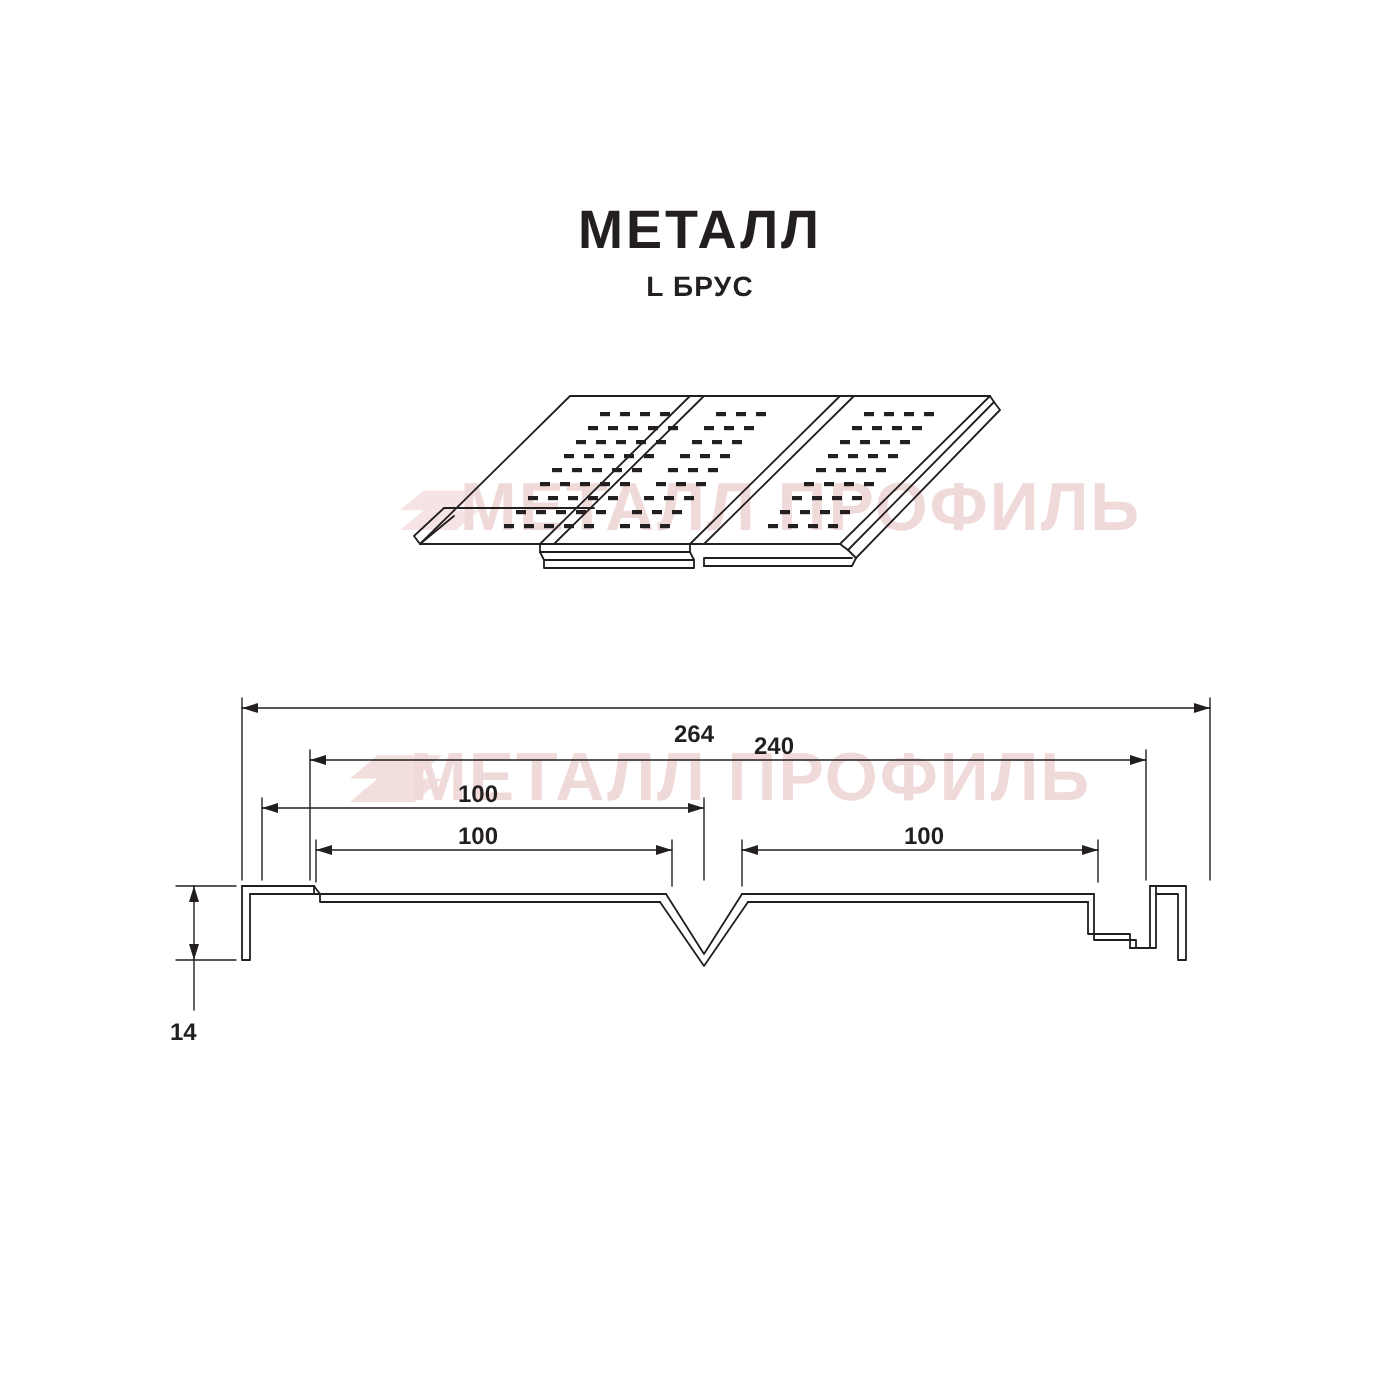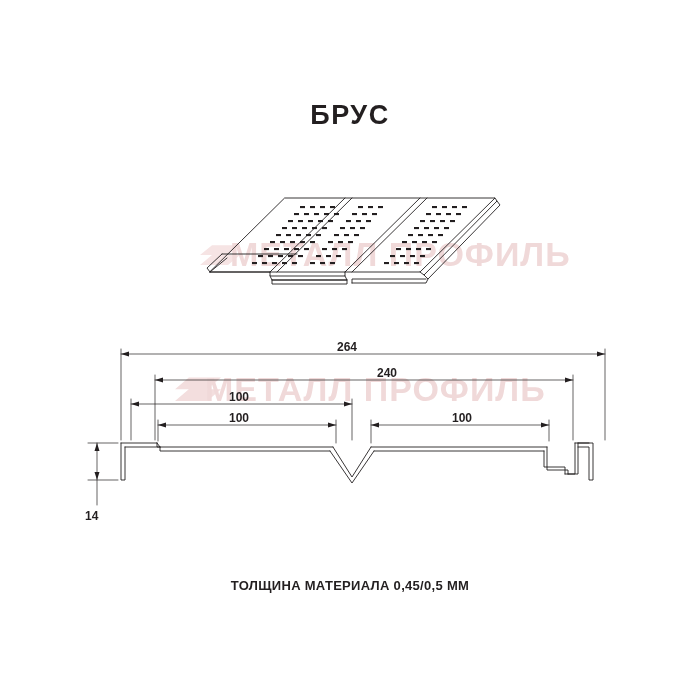--- a/index.html
+++ b/index.html
@@ -104,21 +104,22 @@
     font-weight: bold;
     color: #231f20;
     white-space: nowrap;
   }
 </style>
 </head>
 <body>
 
 <div class="page">
 
-  <div class="title">БРУС</div>
+  <div class="title">МЕТАЛЛ</div>
+  <div class="subtitle">L БРУС</div>
 
   <div class="watermark">
     <div class="wm-shape2"></div>
     <div class="wm-text wm1">МЕТАЛЛ ПРОФИЛЬ</div>
     <div class="wm-shape"></div>
     <div class="wm-text wm2">МЕТАЛЛ ПРОФИЛЬ</div>
   </div>
 
   <svg class="svg-layer" viewBox="0 0 700 700">
     <g fill="none" stroke="#231f20" stroke-width="0.9" stroke-linejoin="round" stroke-linecap="round">
@@ -327,22 +328,21 @@
 
         <path d="M 97 443 L 97 505"></path>
         <path d="M 88 443 L 118 443"></path>
         <path d="M 88 480 L 118 480"></path>
         <path d="M 97 443 l -2.5 8 l 5 0 z" fill="#231f20" stroke="none"></path>
         <path d="M 97 480 l -2.5 -8 l 5 0 z" fill="#231f20" stroke="none"></path>
       </g>
     </g>
   </svg>
 
-  <div class="dim-label" style="left:337px; top:340px;">264</div>
+  <div class="dim-label" style="left:337px; top:360px;">264</div>
   <div class="dim-label" style="left:337px; top:366px;margin-left:40px;">240</div>
   <div class="dim-label" style="left:229px; top:390px;">100</div>
   <div class="dim-label" style="left:229px; top:411px;">100</div>
   <div class="dim-label" style="left:452px; top:411px;">100</div>
   <div class="dim-label" style="left:85px; top:509px;">14</div>
 
-  <div class="footer-note">ТОЛЩИНА МАТЕРИАЛА 0,45/0,5 ММ</div>
 
 </div>
 
 </body></html>

